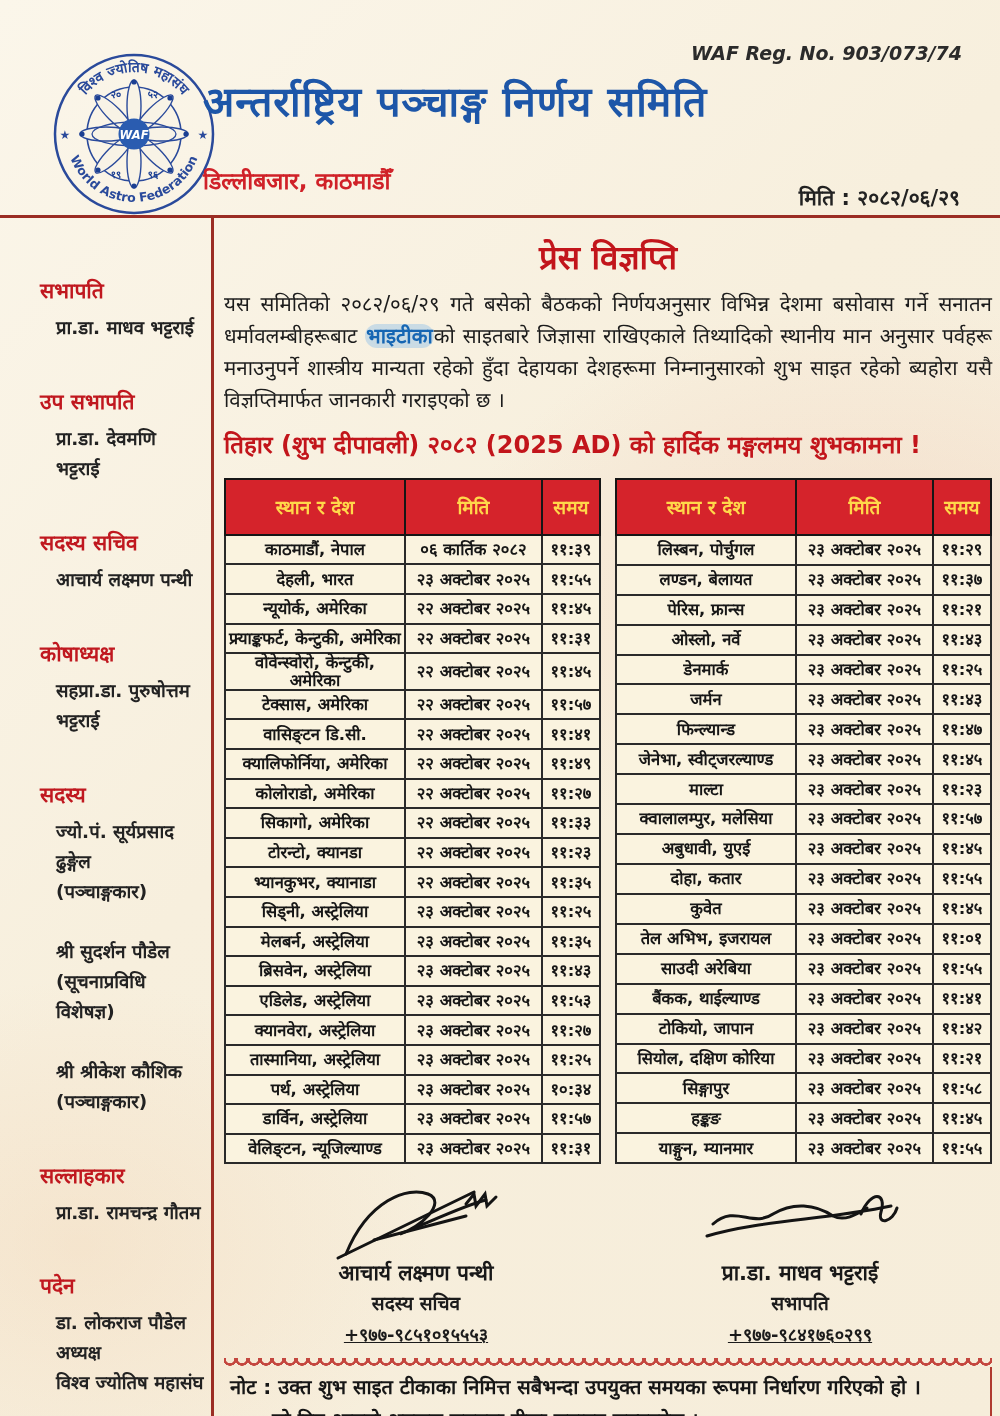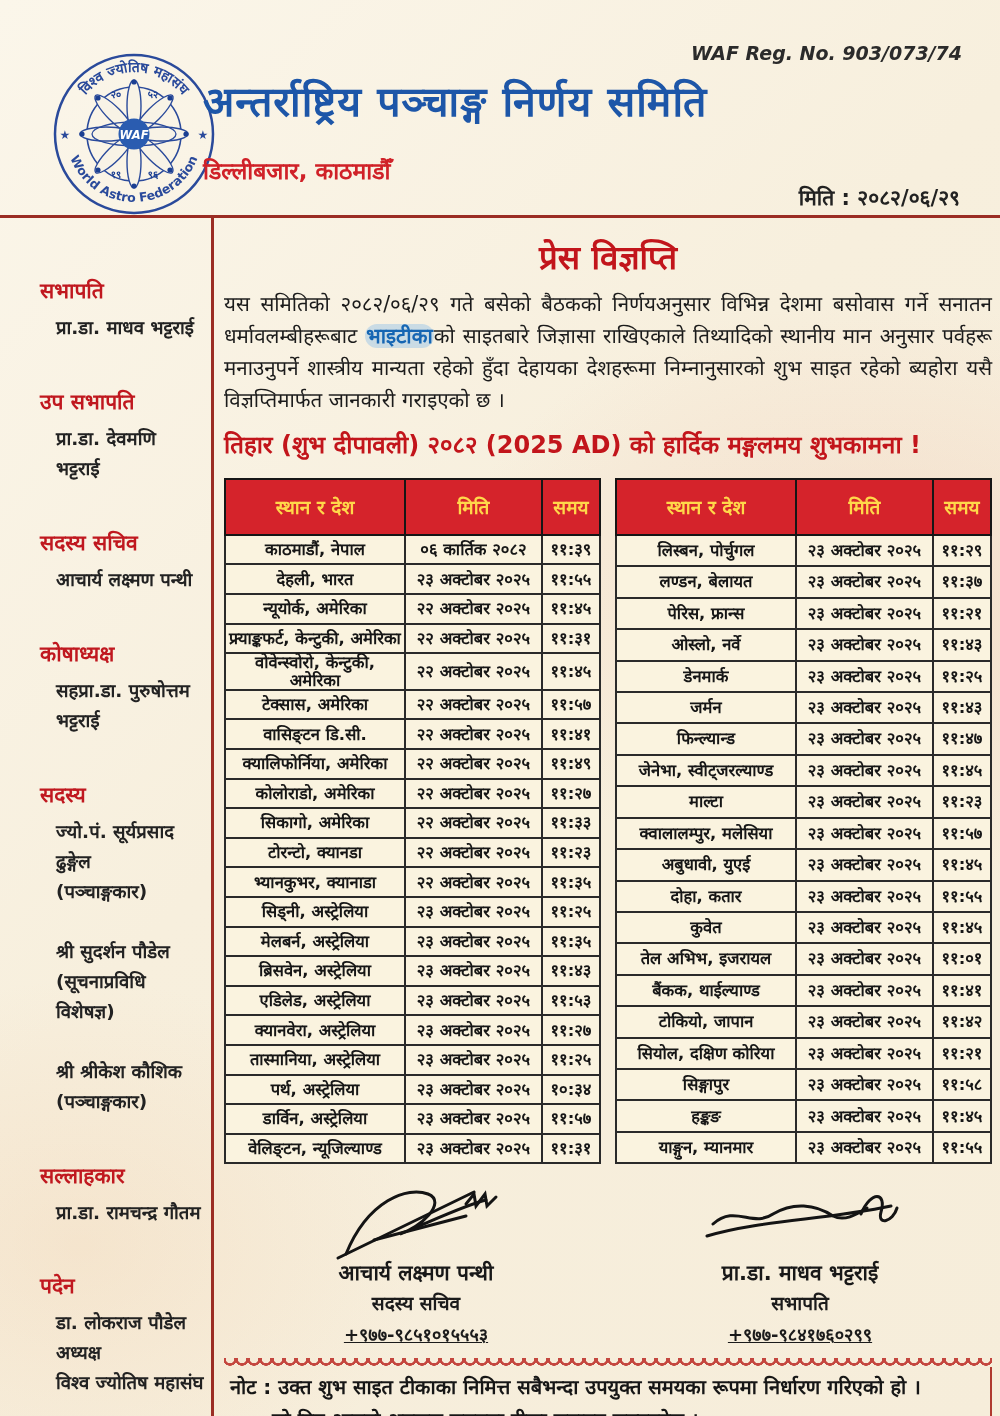--- a/index.html
+++ b/index.html
@@ -11,21 +11,21 @@
       radial-gradient(500px 380px at 8% 88%, rgba(240,205,170,.30), rgba(240,205,170,0) 70%),
       linear-gradient(135deg,#fbf6ea 0%,#f7efdd 45%,#f6edda 100%);
     color:#1b1b1b;
   }
   
   .hdr{position:relative;height:215px;border-bottom:3px solid #9b2d24;}
   .reg-no{position:absolute;top:42px;right:38px;font-size:19px;font-weight:bold;font-style:italic;color:#2b2b2b;}
   .logo{position:absolute;top:52px;left:52px;width:164px;height:164px;}
   .hdr-titles{position:absolute;left:203px;right:0;top:80px;}
   .main-title{font-size:41px;font-weight:bold;color:#1d56a8;letter-spacing:1px;line-height:1.1;}
-  .addr{margin-top:29px;font-size:23px;font-weight:bold;color:#d02128;}
+  .addr{margin-top:39px;font-size:23px;font-weight:bold;color:#d02128;}
   .hdr-date{position:absolute;top:183px;right:40px;font-size:21px;font-weight:600;color:#222;}
   
   .body{display:flex;align-items:stretch;}
   .sidebar{width:214px;box-sizing:border-box;border-right:3px solid #9b2d24;padding:58px 6px 0 40px;flex:0 0 auto;}
   .sb-sec{margin-bottom:44px;}
   .sb-head{color:#c0181f;font-weight:bold;font-size:21px;margin-bottom:9px;}
   .sb-lines{font-size:18.5px;font-weight:600;color:#222;padding-left:16px;line-height:1.62;white-space:pre-line;}
   .main{flex:1;box-sizing:border-box;padding:14px 8px 0 10px;display:flex;flex-direction:column;}
   .press-title{text-align:center;font-size:33px;font-weight:bold;color:#c2151b;margin:2px 0 10px;}
   .press-para{font-size:20.5px;line-height:1.56;font-weight:500;text-align:justify;color:#1b1b1b;}
@@ -369,20 +369,25 @@
               <td>कुवेत</td>
               <td>२३ अक्टोबर २०२५</td>
               <td>११:४५</td>
             </tr>
               <tr>
               <td>तेल अभिभ, इजरायल</td>
               <td>२३ अक्टोबर २०२५</td>
               <td>११:०१</td>
             </tr>
               <tr>
+              <td>साउदी अरेबिया</td>
+              <td>२३ अक्टोबर २०२५</td>
+              <td>११:५५</td>
+            </tr>
+              <tr>
               <td>बैंकक, थाईल्याण्ड</td>
               <td>२३ अक्टोबर २०२५</td>
               <td>११:४१</td>
             </tr>
               <tr>
               <td>टोकियो, जापान</td>
               <td>२३ अक्टोबर २०२५</td>
               <td>११:४२</td>
             </tr>
               <tr>

